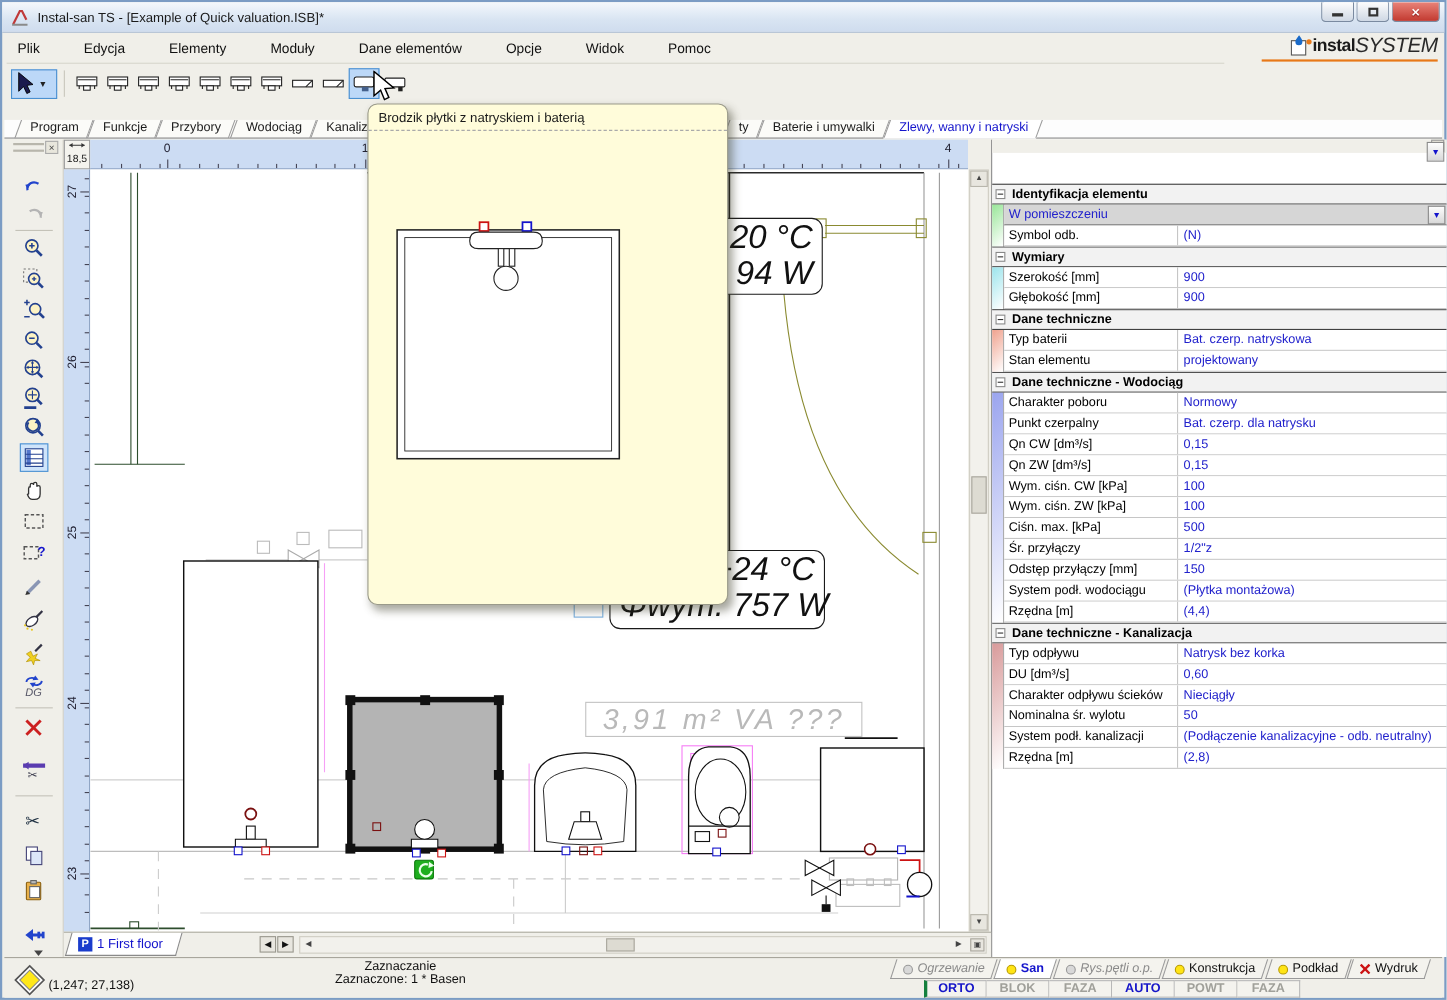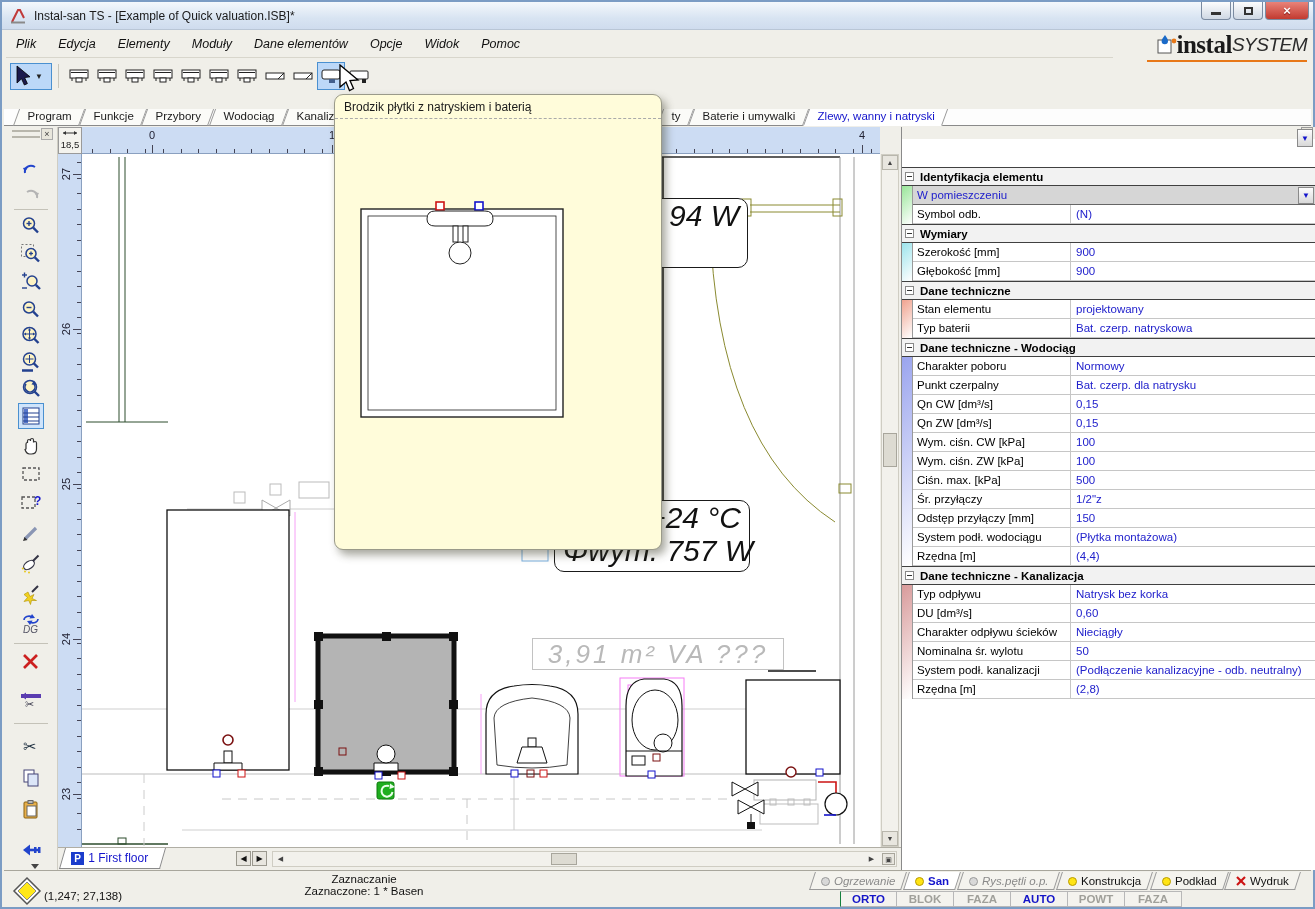--- a/index.html
+++ b/index.html
@@ -13,25 +13,25 @@
   .app-icon { margin-left:8px; }
   .winbtns { position:absolute; right:4px; top:0; display:flex; }
   .wb { width:30px; height:18px; border:1px solid #7a8aa0; border-top:none; background:linear-gradient(#fdfdfd,#cfd8e4);
         display:flex; align-items:center; justify-content:center; border-radius:0 0 4px 4px; margin-left:2px;}
   .wb.close { width:44px; background:linear-gradient(#e98379,#c23a30); }
   .g-min { width:10px; height:3px; background:#333; margin-top:6px;}
   .g-max { width:9px; height:8px; border:2px solid #333; }
   .g-close { color:#fff; font-weight:bold; font-size:13px; line-height:13px; text-shadow:0 1px 1px #801010;}
 
   
-  .menubar { position:absolute; left:4px; top:30px; height:24px; display:flex; align-items:center; gap:22px; padding-left:10px;font-style:italic; }
+  .menubar { position:absolute; left:4px; top:30px; height:24px; display:flex; align-items:center; gap:40px; padding-left:10px; }
   .menu-item { font-size:12.5px; color:#111; cursor:default; }
   .logo { position:absolute; right:6px; top:29px; width:160px; height:30px; }
   .logo-row { display:flex; align-items:center; justify-content:flex-end; }
-  .logo-instal { font-weight:bold; font-size:25px; color:#1a1a1a; letter-spacing:-.5px;font-family:Liberation Serif, serif;}
+  .logo-instal { font-weight:bold; font-size:16px; color:#1a1a1a; letter-spacing:-.5px;}
   .logo-system { font-style:italic; font-size:19px; color:#2a2a2a; letter-spacing:-.5px;}
   .logo-underline { height:2px; background:#e87818; margin-top:1px; }
 
   
   .toolbar { position:absolute; left:4px; top:55px; height:37px; right:200px; border-top:1px solid #d8d6cc; display:flex; align-items:center; }
   .sel-btn { width:42px; height:27px; margin-left:4px; background:#bcd8f8; border:1px solid #4a90d0; display:flex; align-items:center; }
   .sel-dd { font-size:8px; color:#222; margin-left:2px; }
   .tb-sep { width:1px; height:24px; background:#c8c6bc; margin:0 6px; }
   .tbtn { width:28px; height:28px; display:flex; align-items:center; justify-content:center; }
   .tbtn.selected { background:#bcd8f8; border:1px solid #4a90d0; }
@@ -113,21 +113,21 @@
   .ltab { display:flex; align-items:center; padding:0 8px; border:1px solid #999; border-top:none; background:#f4f3ee; transform:skewX(-18deg); margin-left:2px; height:18px;}
   .ltab > span { display:flex; align-items:center; gap:4px; transform:skewX(18deg); white-space:nowrap; }
   .ltab.off > span { color:#8a8a8a; font-style:italic; }
   .ltab.active { background:#fff; } .ltab.active > span { color:#1414cc; font-weight:bold; }
   .ltab.on > span, .ltab.x > span { color:#111; }
   .bulb { width:9px; height:9px; border-radius:50%; flex:none; }
   .bulb.on { background:#ffe414; border:1px solid #b89b00; }
   .bulb.off { background:#d8d8d8; border:1px solid #999; }
   .mode-row { position:absolute; left:836px; top:20px; display:flex; }
   .mode-cell { width:57px; height:16px; border:1px solid #b8b8b8; border-left:none; text-align:center; line-height:15px; font-weight:bold; background:#f4f3ee;}
-  .mode-cell:first-child { border-left:1px solid #15803d; }
+  .mode-cell:first-child { border-left:3px solid #15803d; }
   .mode-cell.on { color:#1515c8; } .mode-cell.offm { color:#a0a09a; }
 
   
   .cad-label { position:absolute; background:#fff; border:1.6px solid #1a1a1a; border-radius:10px; font-style:italic; color:#111; z-index:5;}
   .cad-line { display:block; line-height:33px; font-size:30px; padding:0 8px; white-space:nowrap; }
   .right { text-align:right; }
   .area-label { position:absolute; left:530px; top:636px; width:252px; height:32px; border:1px solid #c2c2c2; color:#b9b9b9;
       font-style:italic; font-size:26px; text-align:center; line-height:30px; letter-spacing:3px; z-index:4; background:transparent;}
 
   
@@ -714,20 +714,21 @@
         <line x1="669" y1="660" x2="669" y2="668" stroke="#111"></line>
           <rect x="665" y="668" width="8" height="7" fill="#111"></rect>
         <path d="M736,628 L754,628 L754,639" fill="none" stroke="#cc1313" stroke-width="1.6"></path>
         <circle cx="754" cy="650" r="11" fill="#fff" stroke="#111" stroke-width="1.2"></circle>
         <path d="M742,661 L754,661" fill="none" stroke="#1313cc" stroke-width="1.6"></path>
       </g>
     </svg>
 
     
     <div class="cad-label" style="left:518px; top:44px; width:148px; height:70px;">
+      <span class="cad-line right">20 °C</span>
       <span class="cad-line right">94 W</span>
     </div>
     <div class="cad-label" style="left:472px; top:346px; width:196px; height:72px;">
       <span class="cad-line right">+24 °C</span>
       <span class="cad-line">Φwym. 757 W</span>
     </div>
     <div class="area-label" style="left:450px; top:484px;">3,91 m²  VA  ???</div>
   </div>
 
   <div class="vscroll">
@@ -783,26 +784,26 @@
         </div>
         <div class="prop-section">
           <div class="prop-title">
             <span class="collapse-box"></span>
             <span>Dane techniczne</span>
           </div>
           <div class="prop-body">
             <div class="prop-strip" style="background: linear-gradient(135deg, rgb(240, 162, 142), rgb(255, 255, 255));"></div>
             <div class="prop-rows">
               <div class="prop-row">
+                <span class="prop-label">Typ baterii</span>
+                <span class="prop-value">Bat. czerp. natryskowa</span>
+              </div>
+              <div class="prop-row">
                 <span class="prop-label">Stan elementu</span>
                 <span class="prop-value">projektowany</span>
-              </div>
-              <div class="prop-row">
-                <span class="prop-label">Typ baterii</span>
-                <span class="prop-value">Bat. czerp. natryskowa</span>
               </div>
             </div>
           </div>
         </div>
         <div class="prop-section">
           <div class="prop-title">
             <span class="collapse-box"></span>
             <span>Dane techniczne - Wodociąg</span>
           </div>
           <div class="prop-body">

